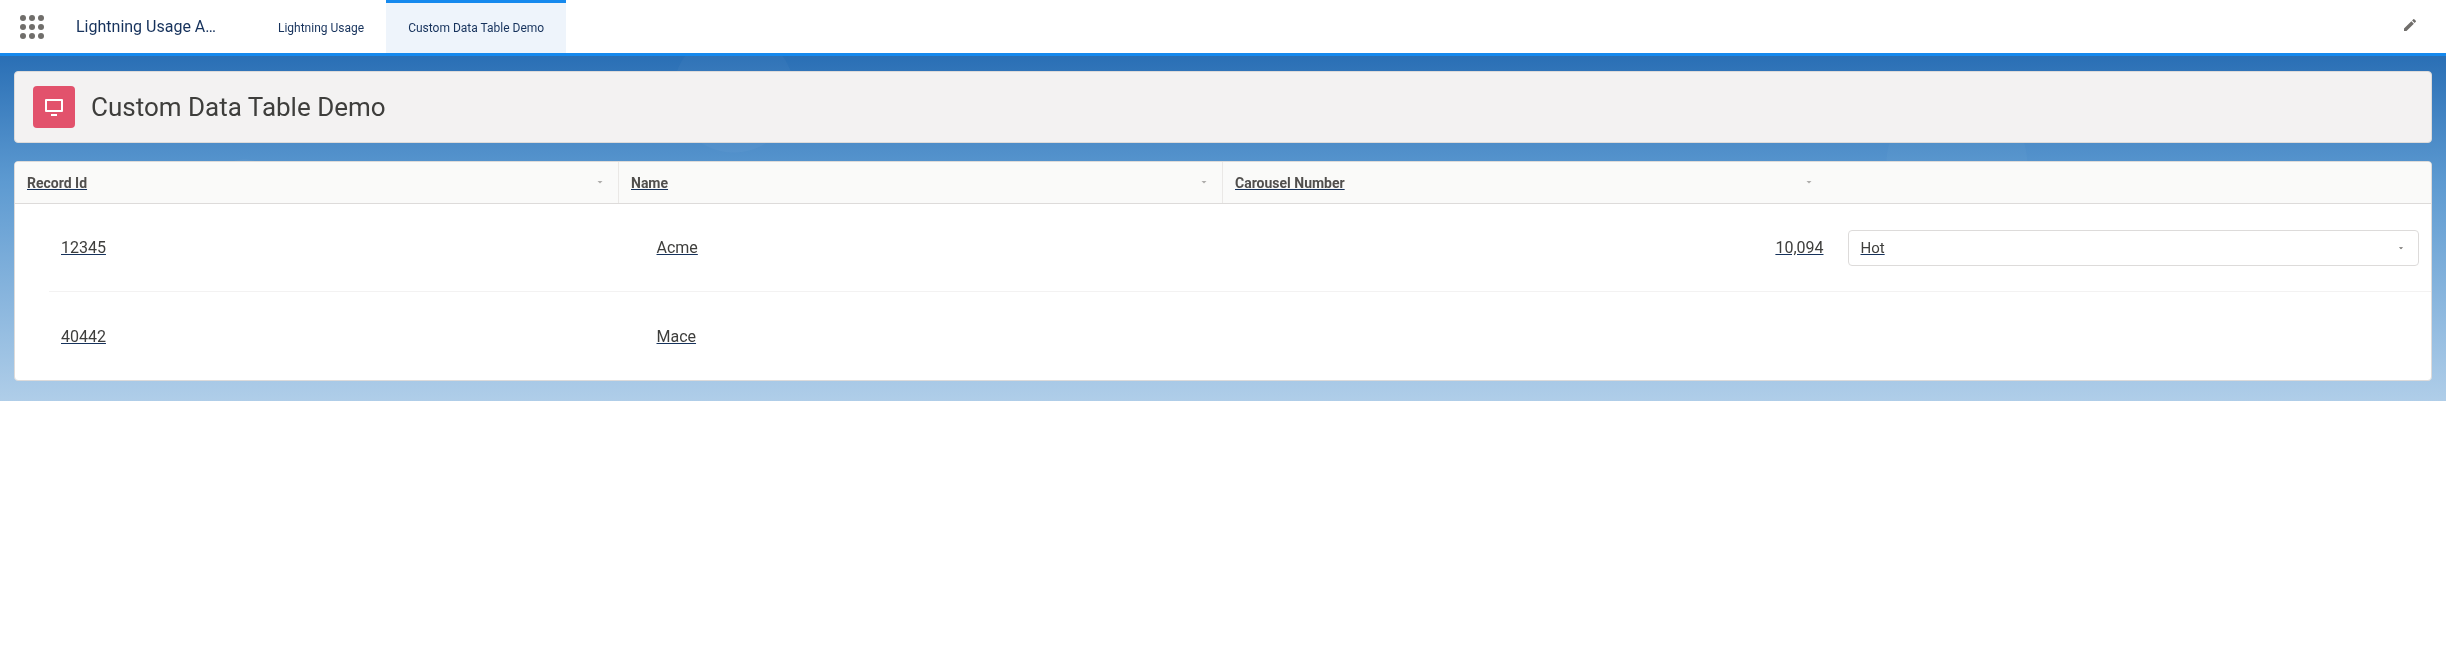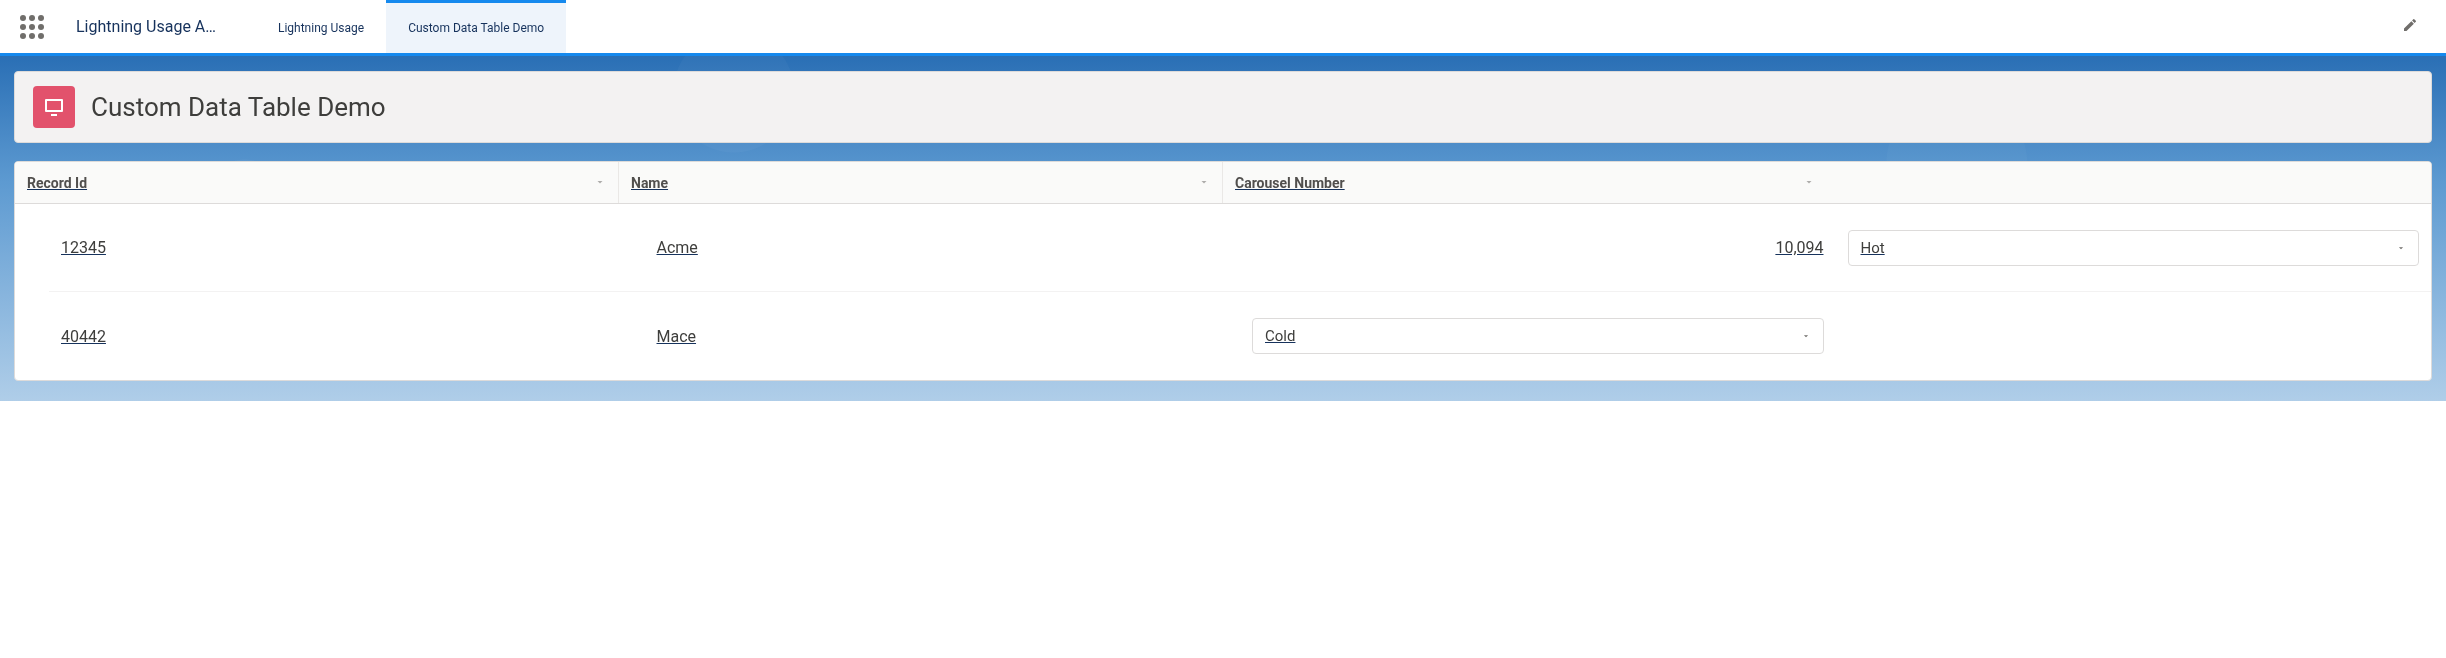--- a/index.html
+++ b/index.html
@@ -270,28 +270,18 @@
                   <path d="M7 10l5 5 5-5z"></path>
                 </svg>
             </span>
           </div>
         </div>
       </div>
 
       <div class="dt-row">
         <div class="dt-cell col-id">40442</div>
         <div class="dt-cell col-name">Mace</div>
-        <div class="dt-cell col-rating">
-          <div class="picklist">
-            <span>Cold</span>
-            <span class="tri">
-              <svg width="10" height="10" viewBox="0 0 24 24">
-                  <path d="M7 10l5 5 5-5z"></path>
-                </svg>
-            </span>
-          </div>
-        </div>
       </div>
 
     </div>
   </div>
 
 </div>
 
 </body></html>

